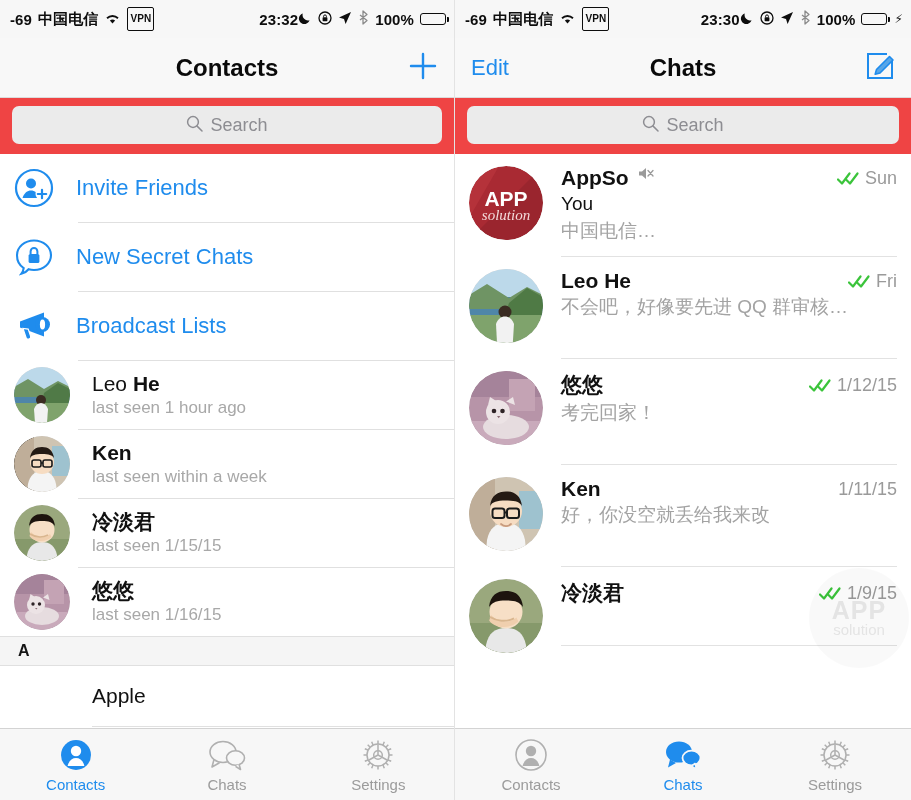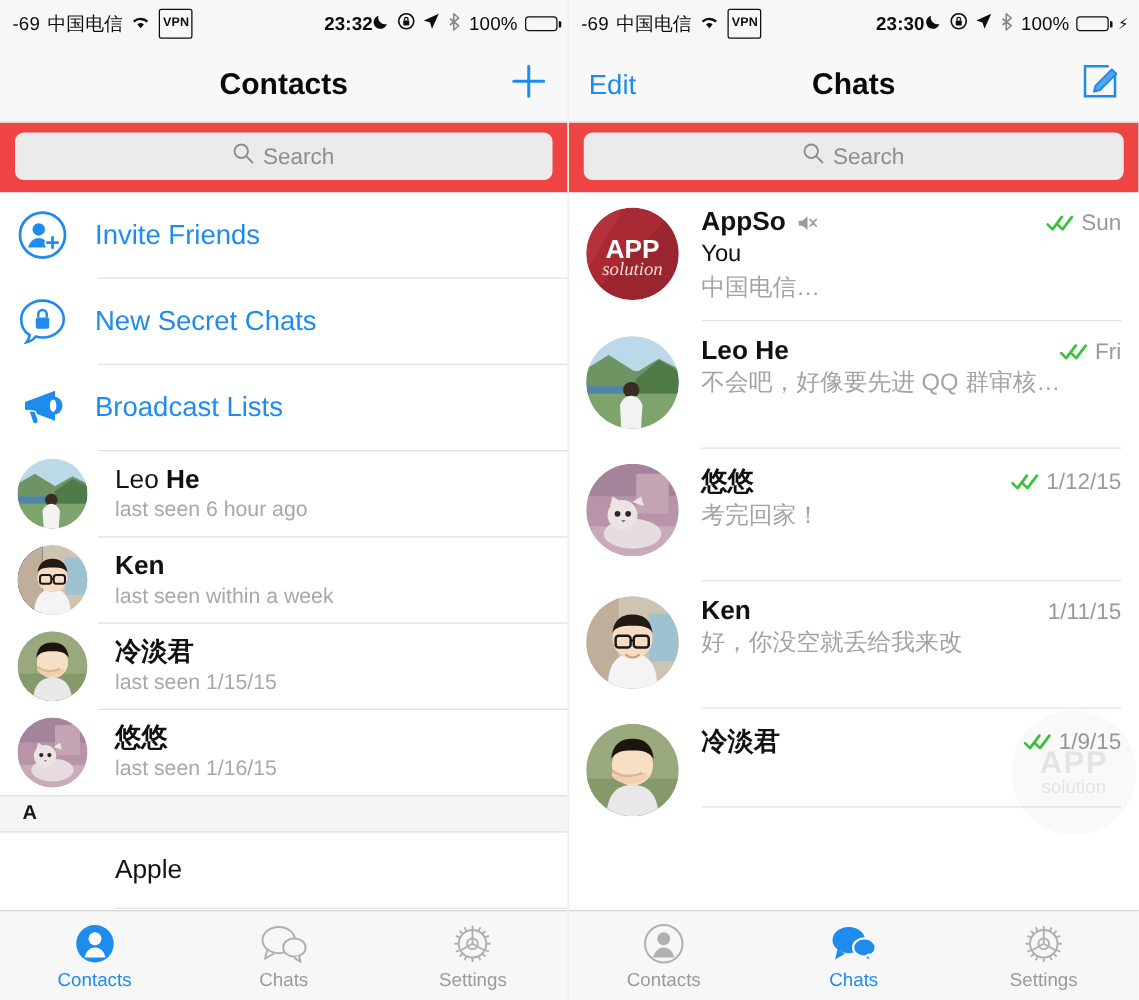--- a/index.html
+++ b/index.html
@@ -18,21 +18,21 @@
   
   .statusbar {
     height:38px; background:#f7f7f7;
     display:flex; align-items:center;
     font-size:15px; font-weight:bold; color:#0d0d0d;
     padding:0 8px 0 10px; letter-spacing:.1px;
   }
   .sb-left { display:flex; align-items:center; gap:6px; }
   .sb-mid { flex:1; display:flex; justify-content:flex-end; align-items:center; }
   .sb-right { display:flex; align-items:center; gap:6px; }
-  .sb-carrier { font-size:15px; font-weight:normal; }
+  .sb-carrier { font-size:15px; font-weight:bold; }
   .vpn-box {
     border:1.6px solid #0d0d0d; border-radius:2px;
     font-size:10px; font-weight:bold; padding:0 2px;
     line-height:12px; height:24px; display:flex; align-items:center;
   }
   .sb-time { font-size:15px; font-weight:bold; }
   .batt {
     width:26px; height:12px; border:1.4px solid #0d0d0d; border-radius:3px;
     position:relative; padding:1px;
   }
@@ -98,21 +98,21 @@
   .plain-row { height:60px; display:flex; align-items:center; padding-left:92px; }
   .plain-row .nm { font-size:21px; color:#111; }
 
   
   .chat-row { display:flex; padding:12px 14px 0 14px; position:relative; }
   .chat-avatar {
     width:74px; height:74px; border-radius:50%; flex:0 0 74px;
     margin-right:18px; overflow:hidden; position:relative; background:#d8d8d8;
   }
   .chat-main { flex:1; min-width:0; position:relative; }
-  .chat-top { display:flex; align-items:center; }
+  .chat-top { display:flex; }
   .chat-name { font-size:21px; font-weight:bold; color:#111; }
   .chat-meta { margin-left:auto; display:flex; align-items:center; gap:4px; padding-left:8px; }
   .chat-date { font-size:18px; color:#9a9a9a; white-space:nowrap; }
   .chat-sender { font-size:19px; color:#111; line-height:26px; margin-top:1px; }
   .chat-msg {
     font-size:19px; color:#a3a3a3; line-height:26px; margin-top:1px;
     white-space:nowrap; overflow:hidden; text-overflow:clip;
   }
   .chat-sep { height:1px; background:#e2e2e2; margin-left:106px; margin-top:12px; }
 
@@ -266,21 +266,21 @@
                 <path d="M0 20 14 12 30 22 44 14 56 20v10H0z" fill="#6f9464"></path>
                 <path d="M30 26 44 16 56 22v14H28z" fill="#507a47"></path>
                 <rect y="36" width="56" height="20" fill="#7fa36c"></rect>
                 <circle cx="27" cy="33" r="5" fill="#3a2c22"></circle>
                 <path d="M20 42c1.4-4 4-6 7-6s5.6 2 7 6l-1 14H21z" fill="#f2f2f2"></path>
               </g>
             </svg>
         </div>
         <div class="contact-text">
           <div class="contact-name"><span>Leo </span><span class="b">He</span></div>
-          <div class="contact-sub">last seen 6 hour ago</div>
+          <div class="contact-sub">last seen 1 hour ago</div>
         </div>
       </div>
       <div class="sep"></div>
 
       <div class="row contact-row">
         <div class="avatar">
           <svg width="56" height="56" viewBox="0 0 56 56">
               <defs>
                 <clipPath id="c2">
                   <circle cx="28" cy="28" r="28"></circle>

